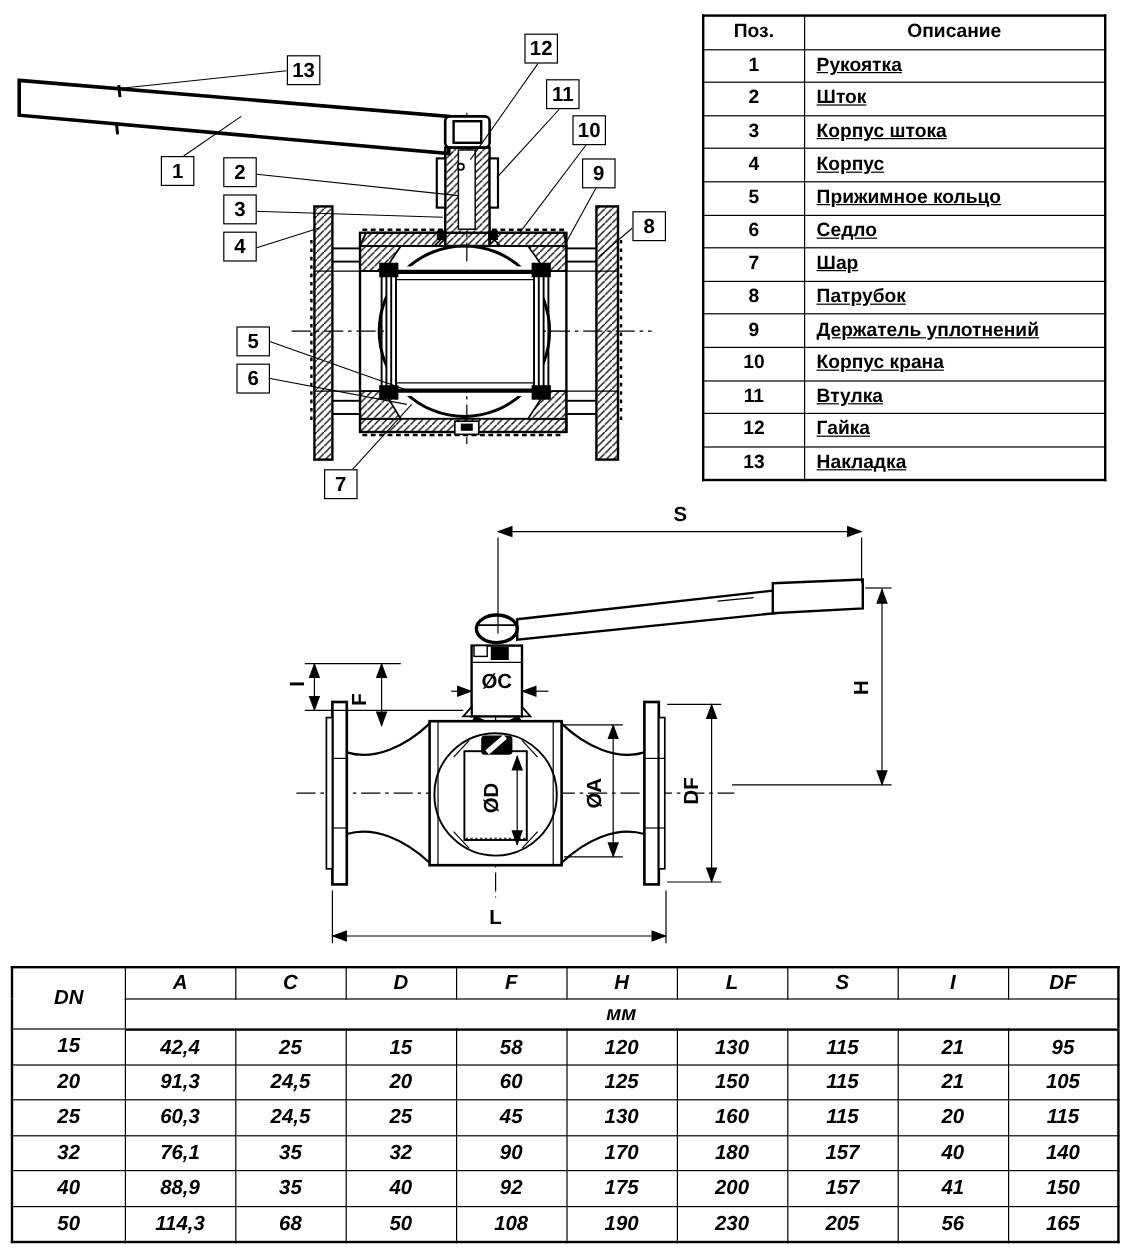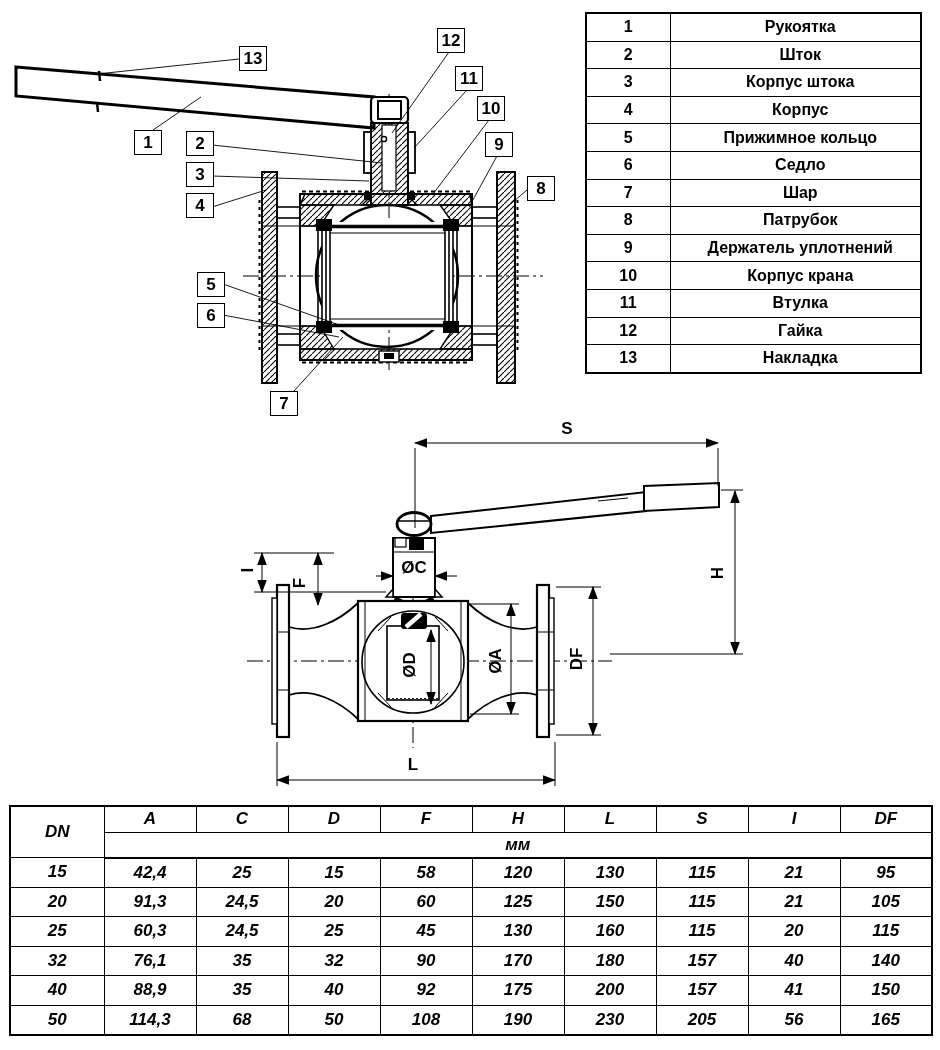--- a/index.html
+++ b/index.html
@@ -11,21 +11,21 @@
            font-size:17px;font-weight:bold;line-height:1;}
   .dim-label{position:absolute;width:36px;height:22px;display:flex;align-items:center;justify-content:center;
              font-size:17px;font-weight:bold;background:transparent;line-height:1;}
   .rot{transform:rotate(-90deg);}
   
   .parts-table{position:absolute;left:585px;top:12px;width:335px;border-collapse:collapse;
                table-layout:fixed;border:2.5px solid #000;}
   .parts-table td{border:1.4px solid #000;height:26.6px;font-size:16px;font-weight:600;
                   padding:0;overflow:hidden;white-space:nowrap;}
   .parts-table .col-pos{width:84px;text-align:center;font-weight:bold;}
-  .parts-table .col-desc{padding-left:10px;text-align:center;}
+  .parts-table .col-desc{padding-left:10px;text-align:left;text-decoration:underline;}
   .parts-table .hdr{font-weight:bold;text-align:center;padding-left:0;}
   
   .dims-table{position:absolute;left:9px;top:805px;width:924px;border-collapse:collapse;
               table-layout:fixed;border:2.6px solid #000;font-style:italic;}
   .dims-table th,.dims-table td{border:1.4px solid #000;text-align:center;padding:0;
               font-size:17px;font-weight:bold;overflow:hidden;}
   .dims-table thead tr:first-child{height:26px;}
   .dims-table .unit-row td{height:24px;border-bottom:2.6px solid #000;}
   .dims-table tbody tr{height:29.5px;margin-top:42px;}
 </style>
@@ -178,20 +178,24 @@
   <div class="callout" style="left:239px;top:46px">
       <span>13</span>
     </div>
 
   <table class="parts-table">
     <colgroup>
         <col style="width:84px">
         <col style="width:251px">
       </colgroup>
     <tbody>
+      <tr>
+        <td class="hdr">Поз.</td>
+        <td class="hdr">Описание</td>
+      </tr>
       <tr>
         <td class="col-pos">1</td>
         <td class="col-desc">Рукоятка</td>
       </tr>
         <tr>
         <td class="col-pos">2</td>
         <td class="col-desc">Шток</td>
       </tr>
         <tr>
         <td class="col-pos">3</td>

